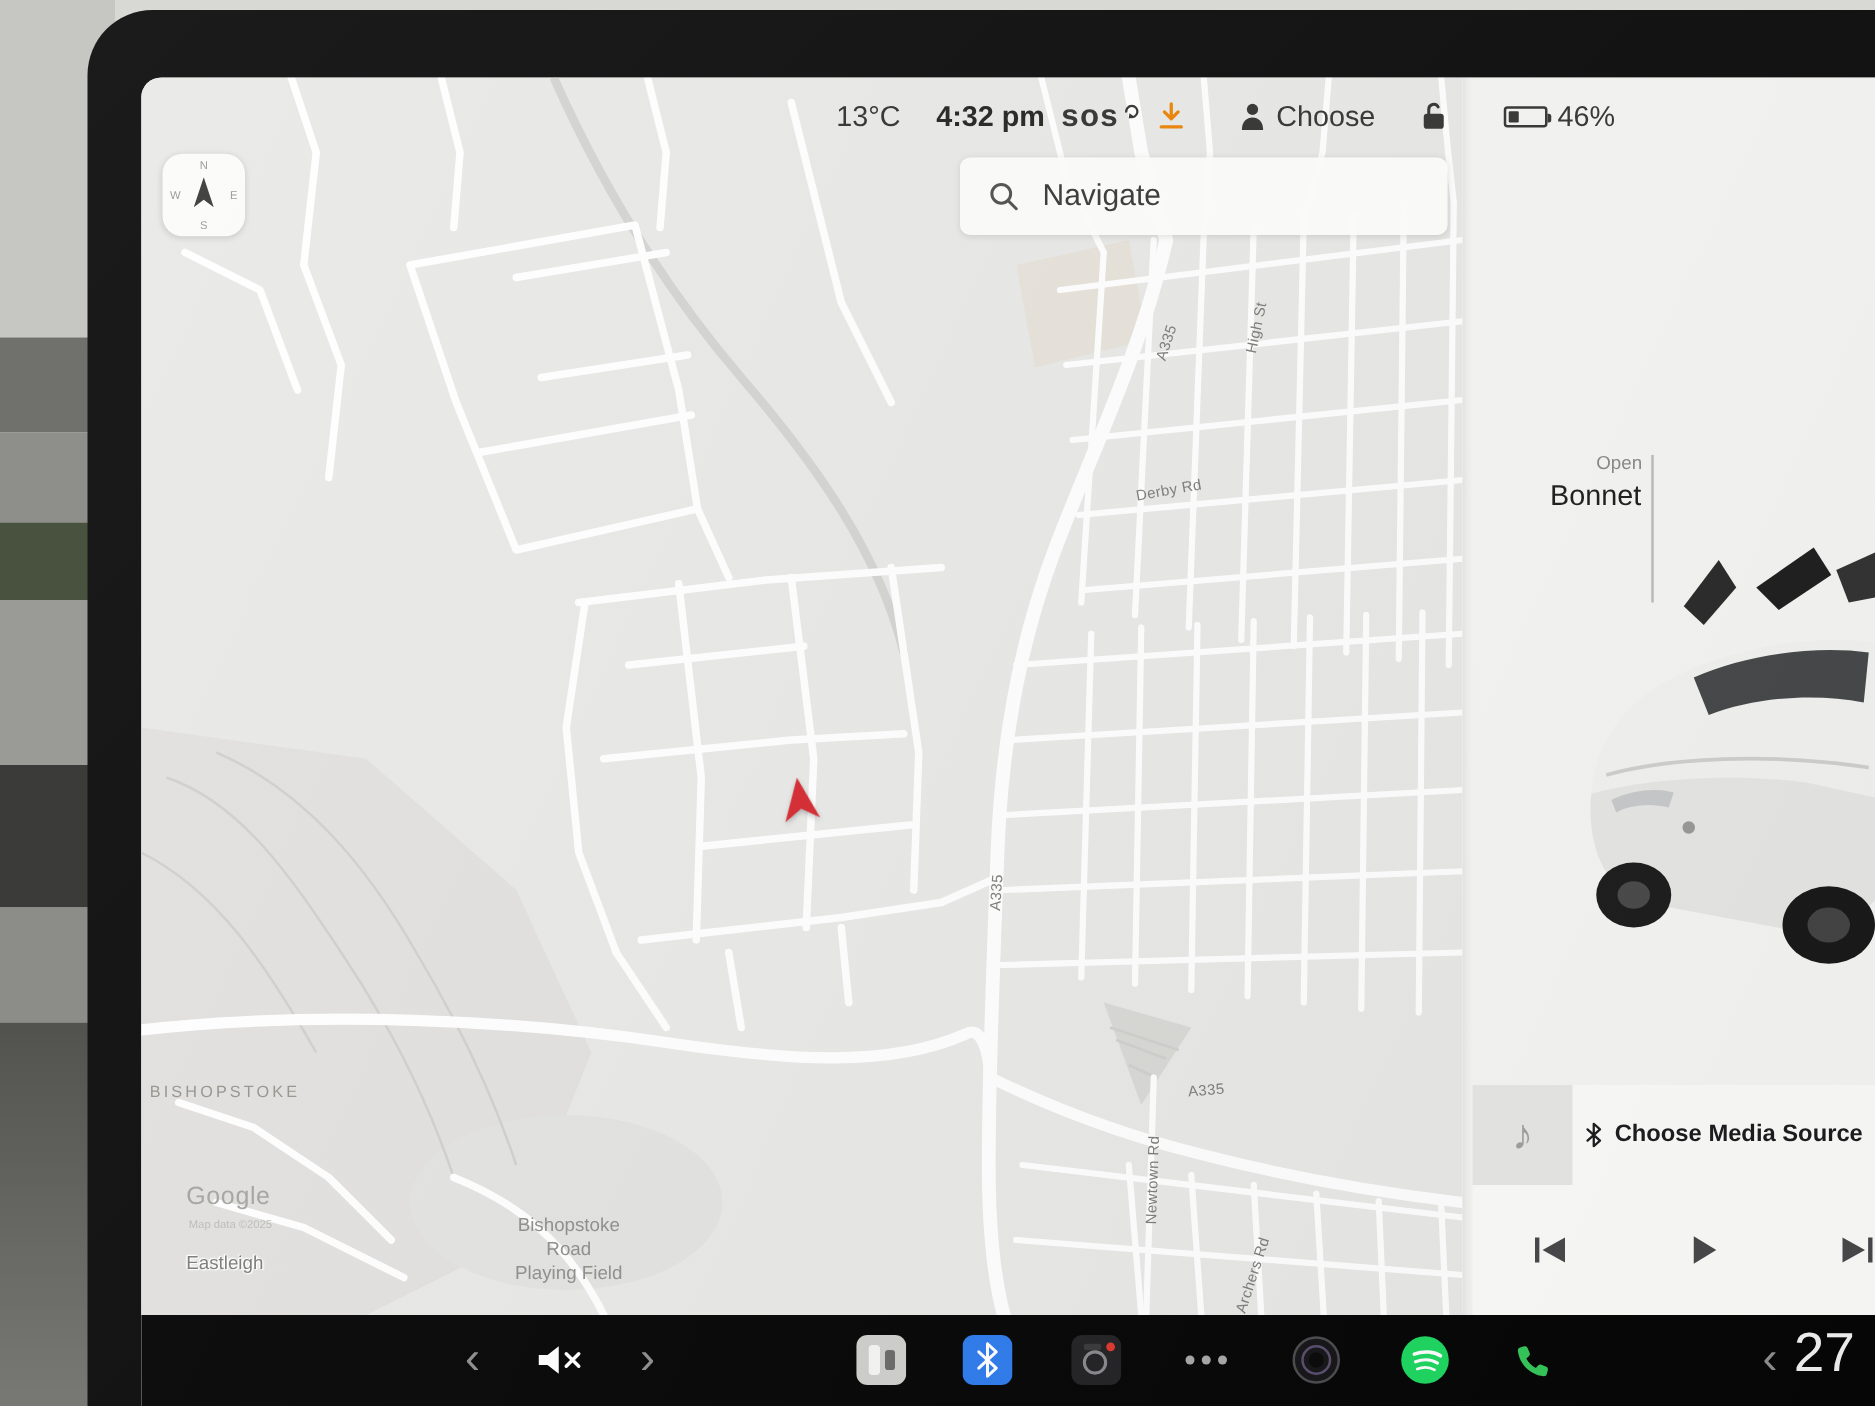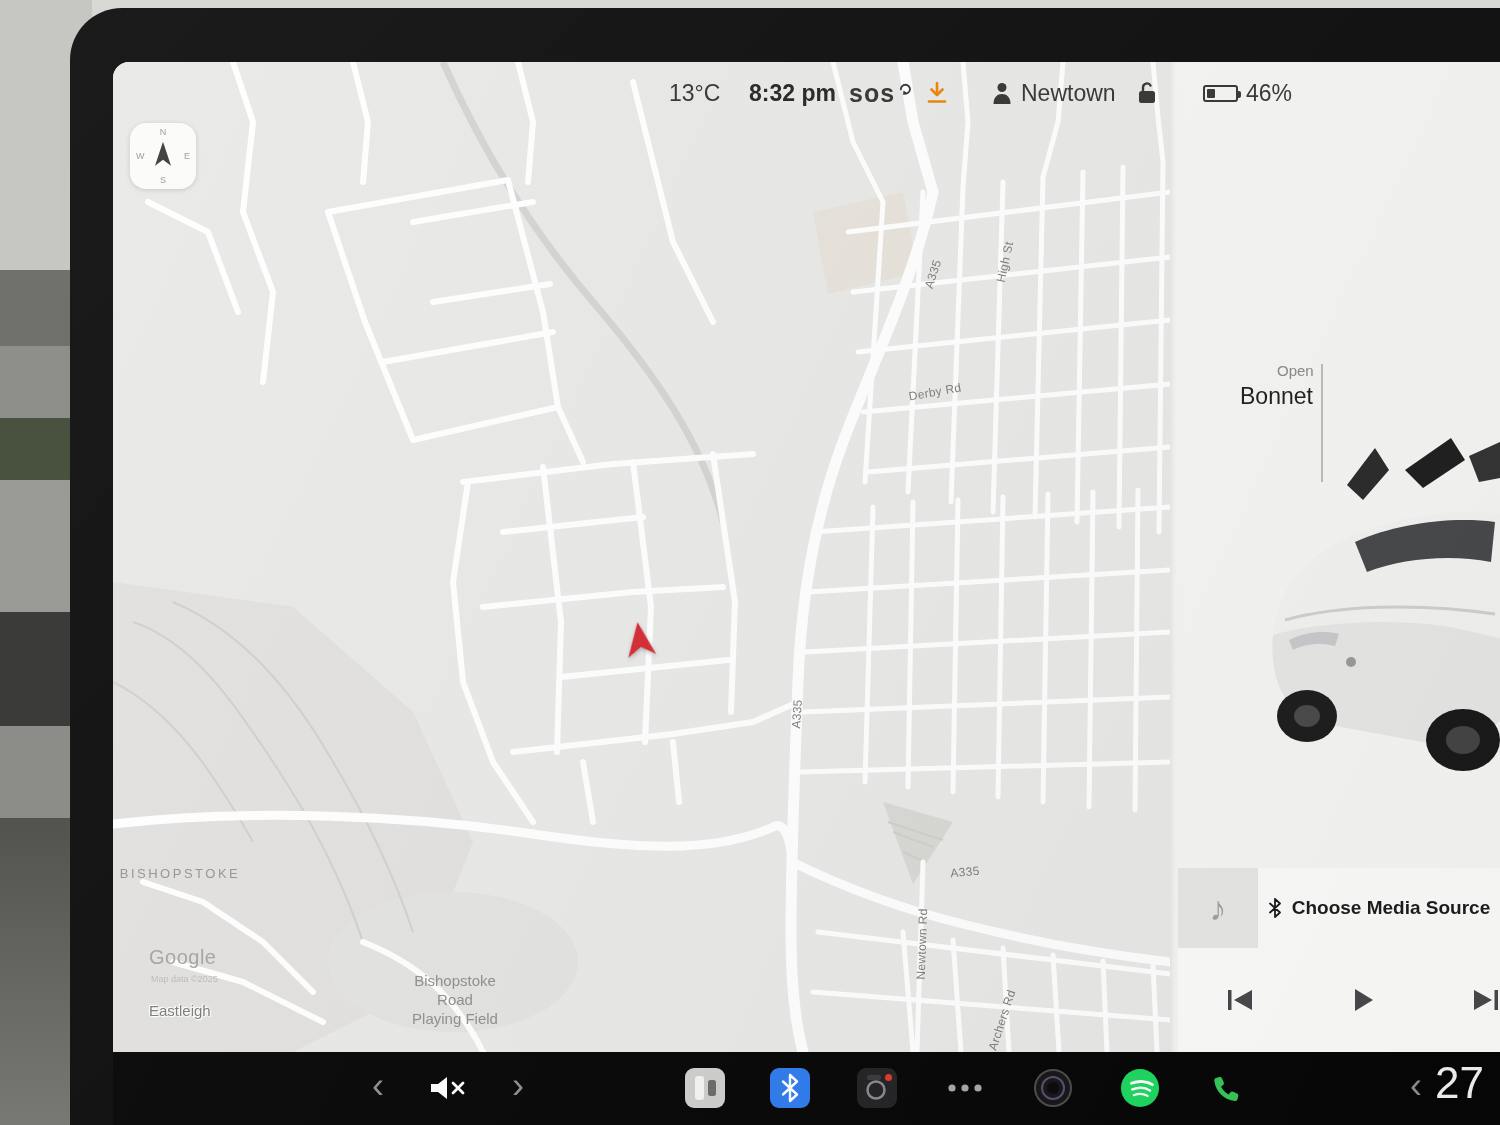--- a/index.html
+++ b/index.html
@@ -235,57 +235,64 @@
 
         <svg class="nav-arrow" width="30" height="36" viewBox="0 0 30 36">
           <polygon points="15,0 29,34 15,25 1,34" fill="#d62b33"></polygon>
         </svg>
       </div>
 
       <div class="sb-item" style="left:556px;">
         <span>13°C</span>
       </div>
       <div class="sb-item sb-time" style="left:636px;">
-        <span>8:32 pm</span>
+        <span>4:32 pm</span>
       </div>
       <div class="sb-item" style="left:736px;">
         <span class="sb-sos">sos</span>
         <svg width="13" height="13" viewBox="0 0 13 13" style="margin-left:-4px; margin-top:-10px;">
           <path d="M2 8 a4.5 4.5 0 1 1 3 3.5" stroke="#3a3a38" stroke-width="1.8" fill="none"></path>
           <polygon points="4,13 8,11 4.5,8.5" fill="#3a3a38"></polygon>
         </svg>
       </div>
       <div class="sb-item" style="left:812px;">
         <svg width="24" height="24" viewBox="0 0 24 24">
           <path d="M12 2 V13" stroke="#e8860d" stroke-width="2.6" stroke-linecap="round"></path>
           <path d="M6.5 8.5 L12 14 L17.5 8.5" stroke="#e8860d" stroke-width="2.6" fill="none" stroke-linecap="round" stroke-linejoin="round"></path>
           <path d="M4 20.5 H20" stroke="#e8860d" stroke-width="2.6" stroke-linecap="round"></path>
         </svg>
       </div>
       <div class="sb-item" style="left:878px;">
         <svg width="22" height="24" viewBox="0 0 22 24">
           <circle cx="11" cy="6.5" r="4.5" fill="#3a3a38"></circle>
           <path d="M2.5 23 C2.5 16 6.5 13 11 13 C15.5 13 19.5 16 19.5 23 Z" fill="#3a3a38"></path>
         </svg>
-        <span>Newtown</span>
+        <span>Choose</span>
       </div>
       <div class="sb-item" style="left:1024px;">
         <svg width="20" height="24" viewBox="0 0 20 24">
           <rect x="2" y="10" width="16" height="12" rx="2.5" fill="#3a3a38"></rect>
           <path d="M6 10 V6.5 A4 4 0 0 1 13.5 4.5" stroke="#3a3a38" stroke-width="2.4" fill="none" stroke-linecap="round"></path>
         </svg>
       </div>
       <div class="sb-item" style="left:1090px;">
         <div class="batt-body">
           <div class="batt-fill"></div>
             <div class="batt-nub"></div>
         </div>
         <span>46%</span>
       </div>
 
+      <div class="nav-search">
+        <svg width="26" height="26" viewBox="0 0 26 26">
+          <circle cx="11" cy="11" r="7.5" stroke="#565654" stroke-width="2.4" fill="none"></circle>
+          <path d="M16.5 16.5 L23 23" stroke="#565654" stroke-width="2.4" stroke-linecap="round"></path>
+        </svg>
+        <span>Navigate</span>
+      </div>
 
       <div class="panel">
         <span class="open-label">Open</span>
         <span class="bonnet-label">Bonnet</span>
         <div class="bonnet-line"></div>
 
         <svg class="car-render" width="245" height="345" viewBox="0 0 245 345">
           <path d="M92 55 L120 18 L134 40 L108 70 Z" fill="#2b2b2b"></path>
           <path d="M150 40 L196 8 L210 30 L168 58 Z" fill="#1f1f1f"></path>
           <path d="M214 26 L245 12 L245 48 L224 52 Z" fill="#333333"></path>

